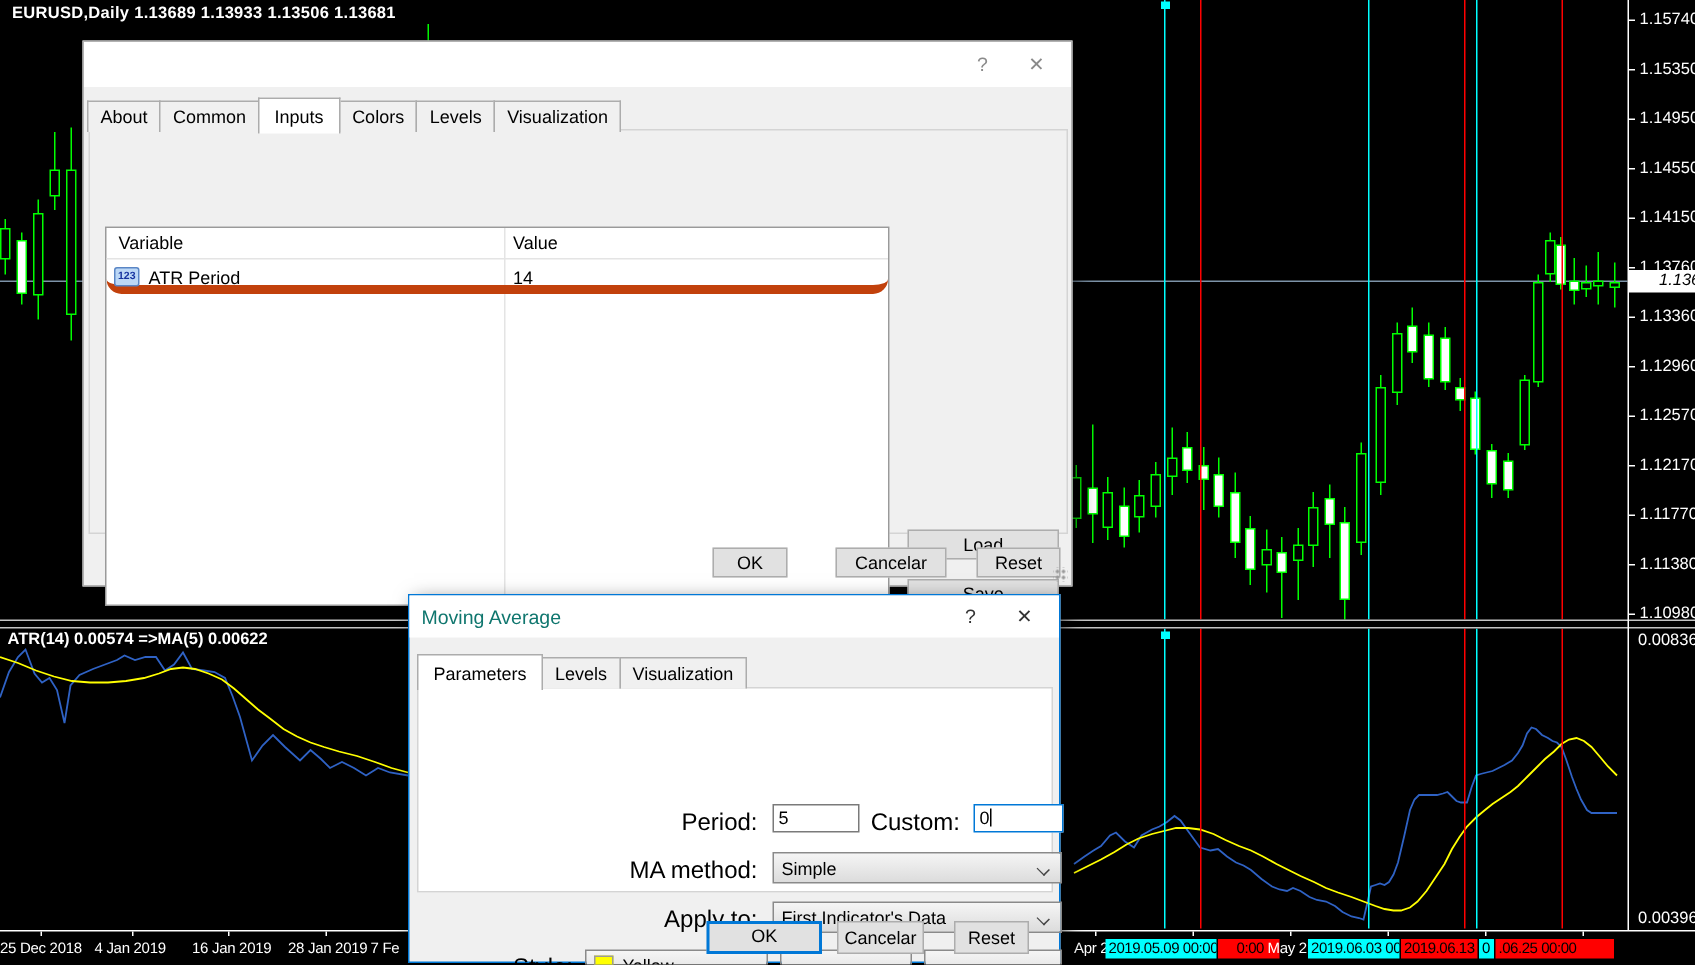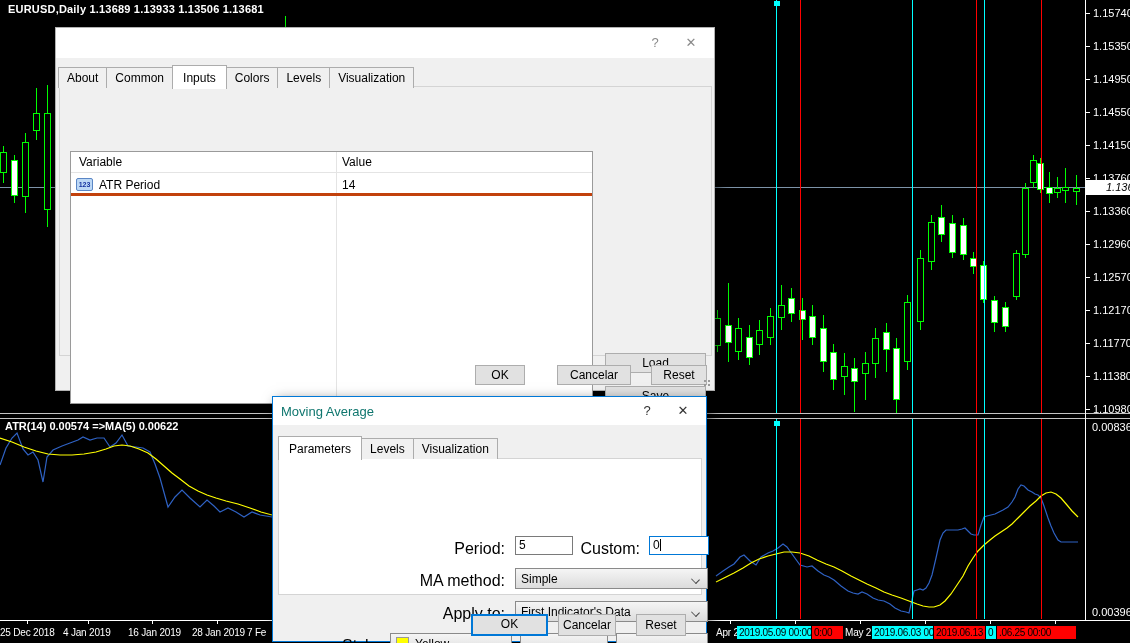--- a/index.html
+++ b/index.html
@@ -45,21 +45,21 @@
   .tabpage { position:absolute; border:1px solid #d4d4d4; }
   #dlg1 .tabpage { left:3px; top:58px; width:653px; height:270px; background:#f0f0f0; }
   #dlg2 .tabpage { left:5px; top:61px; width:424px; height:137px; background:#ffffff; }
 
   
   #lv { position:absolute; left:10px; top:64px; width:523px; height:253px; background:#fff; border:1px solid #9a9a9a; }
   #lv .col-div { position:absolute; left:265px; top:0; bottom:0; width:1px; background:#e4e4e4; }
   #lv .lv-head { position:absolute; left:0; top:0; right:0; height:21px; border-bottom:1px solid #e4e4e4; font-size:12px; }
   #lv .h-var { position:absolute; left:8px; top:3px; }
   #lv .h-val { position:absolute; left:271px; top:3px; }
-  #lv .lv-row { position:absolute; left:0; top:22px; right:0; height:22px; border-bottom:3px solid #c2410c; font-size:12px; }
+  #lv .lv-row { position:absolute; left:0; top:22px; right:0; height:22px; border-bottom:6px solid #c2410c; font-size:12px;border-radius:10px; }
   .icon123 { position:absolute; left:5px; top:4px; width:17px; height:13px; background:#bcd8f6; border:1px solid #5a86c5;
              border-radius:2px; color:#1634a0; font-size:7px; font-weight:bold; text-align:center; line-height:11px; }
   #lv .r-var { position:absolute; left:28px; top:4px; }
   #lv .r-val { position:absolute; left:271px; top:4px; }
 
   .btn { position:absolute; background:#e1e1e1; border:1px solid #adadad; font-size:12px; color:#000; text-align:center; }
   .btn.default { border:2px solid #0078d7; }
   #grip { position:absolute; right:2px; bottom:2px; width:10px; height:10px;
           background-image:radial-gradient(#9a9a9a 1px, transparent 1.2px); background-size:4px 4px; background-position:1px 1px; }
 
@@ -231,21 +231,21 @@
       <div class="dt-tick" style="left: 925px;"></div>
       <div class="dt-tick" style="left: 990px;"></div>
       <div class="dt-tick" style="left: 1055px;"></div>
       <span class="dt-label" style="left: 0px;">25 Dec 2018</span>
       <span class="dt-label" style="left: 63px;">4 Jan 2019</span>
       <span class="dt-label" style="left: 128px;">16 Jan 2019</span>
       <span class="dt-label" style="left: 192px; text-align: center;">28 Jan 2019</span>
       <span class="dt-label" style="left: 247px;">7 Fe</span>
       <span class="dt-label" style="left: 716px;">Apr 2</span>
       <span class="dt-badge" style="background: rgb(0, 255, 255); width: 74px; left: 737px;">2019.05.09 00:00</span>
-      <span class="dt-badge" style="background: rgb(255, 0, 0); width: 31px; left: 812px;">0:00</span>
+      <span class="dt-badge" style="background: rgb(255, 0, 0); width: 41px; left: 812px; text-align: center;">0:00</span>
       <span class="dt-label" style="left: 845px;">May 2</span>
       <span class="dt-badge" style="background: rgb(0, 255, 255); width: 61px; left: 872px;">2019.06.03 00</span>
       <span class="dt-badge" style="background: rgb(255, 0, 0); width: 51px; left: 934px;">2019.06.13 00:00</span>
       <span class="dt-badge" style="background: rgb(0, 255, 255); width: 10px; left: 986px;">0</span>
       <span class="dt-badge" style="background: rgb(255, 0, 0); width: 79px; left: 997px;">.06.25 00:00</span>
     </div>
 
   <div id="dlg1" class="dlg">
     <div class="titlebar">
       <span class="tb-btn" style="right:44px">?</span>

